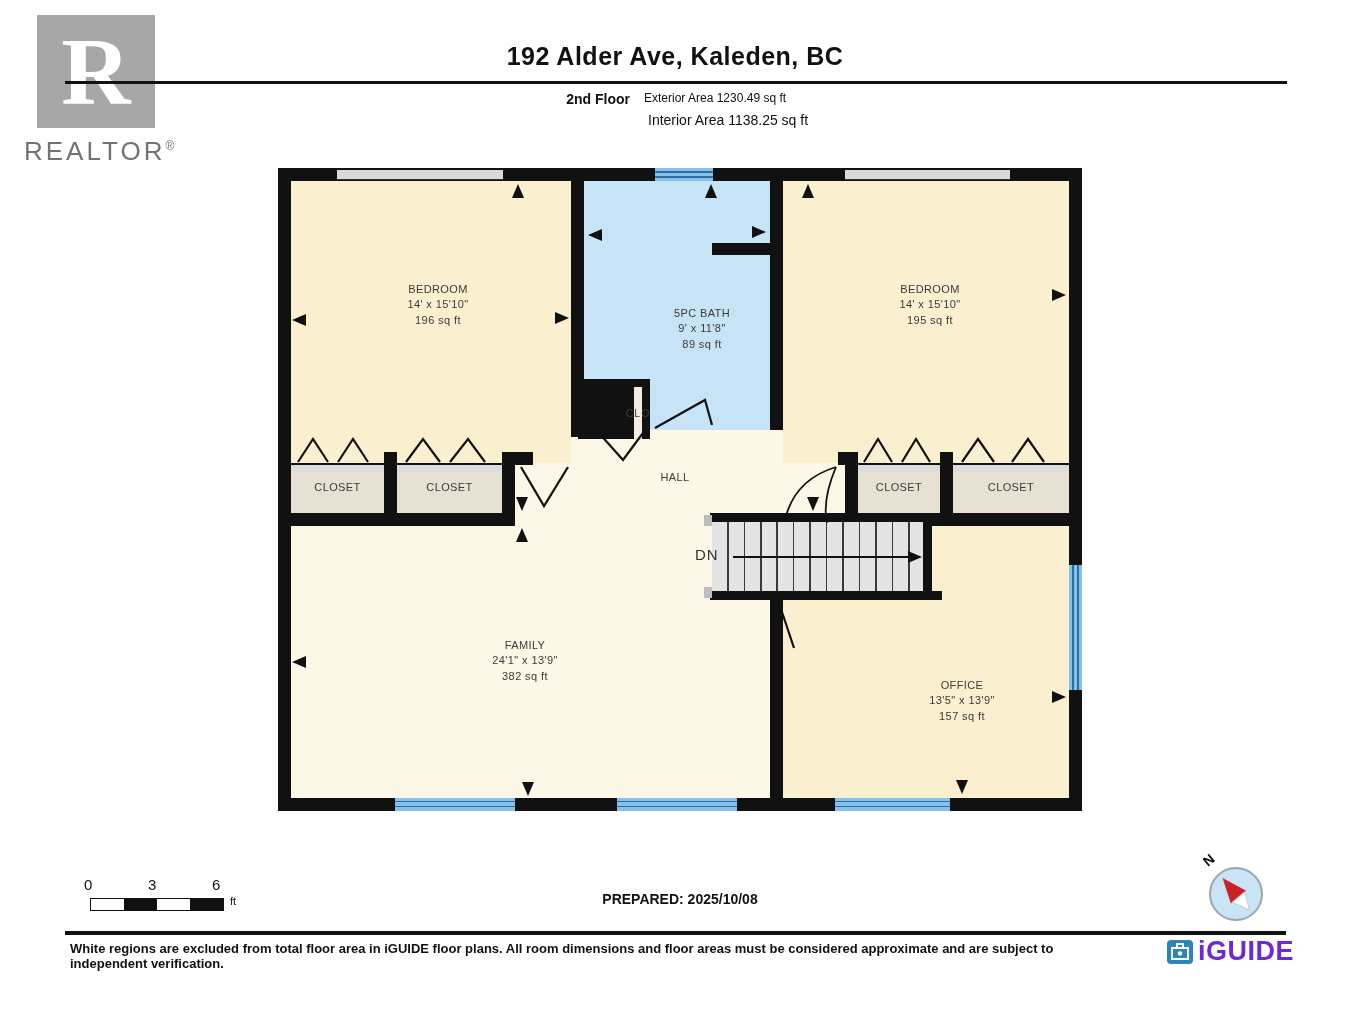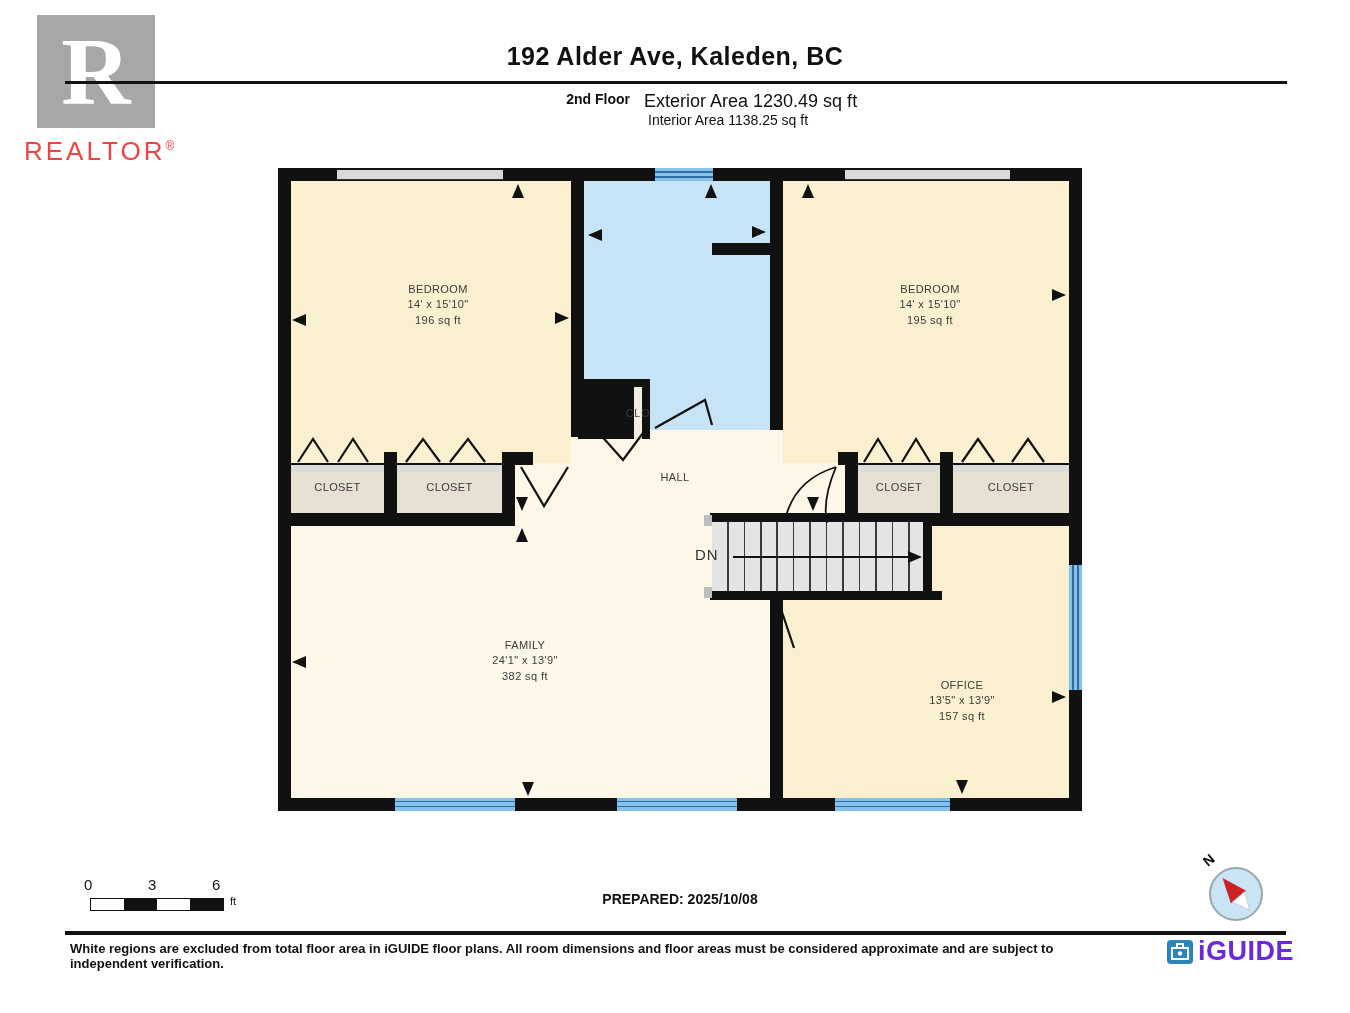--- a/index.html
+++ b/index.html
@@ -5,26 +5,26 @@
   html,body{margin:0;padding:0;}
   body{
     width:1350px;height:1013px;position:relative;background:#ffffff;
     font-family:"Liberation Sans", sans-serif;color:#111;overflow:hidden;
   }
   .abs{position:absolute;}
   
   .title{left:275px;top:42px;width:800px;text-align:center;font-size:25px;font-weight:bold;letter-spacing:.5px;}
   .hrule{left:65px;top:81px;width:1222px;height:3px;background:#111;z-index:5;}
   .floor-label{left:520px;top:91px;width:110px;text-align:right;font-size:14px;font-weight:bold;}
-  .area-line{left:644px;top:91px;font-size:18px;}
+  .area-line{left:644px;top:91px;font-size:12px;}
   .area-line2{left:648px;top:112px;font-size:14px;}
   .realtor-block{left:37px;top:15px;width:118px;height:113px;background:#a7a7a7;z-index:4;
     display:flex;align-items:center;justify-content:center;}
   .realtor-r{font-family:"Liberation Serif", serif;font-weight:bold;font-size:96px;color:#fff;line-height:1;}
-  .realtor-text{left:24px;top:136px;width:160px;font-size:26px;color:#ef4444;letter-spacing:3px;}
+  .realtor-text{left:24px;top:136px;width:160px;font-size:26px;color:#737373;letter-spacing:3px;}
   .realtor-text sup{font-size:12px;}
   
   .plan{left:278px;top:168px;width:804px;height:643px;background:#FCF7E6;}
   .wall{position:absolute;background:#111;}
   .tline{position:absolute;background:#111;height:2px;}
   .room{position:absolute;}
   .fill-bedroom{background:#FAEFCE;}
   .fill-bath{background:#C7E4F6;}
   .fill-closet{background:#E7E1D3;}
   .closet-strip{position:absolute;left:0;top:0;right:0;height:7px;background:#DCDCDC;}
@@ -177,20 +177,25 @@
       <polygon points="684,626 678,612 690,612"></polygon>
       <polygon points="788,529 774,523 774,535"></polygon>
     </g>
   </svg>
 
   <div class="room-label" style="left:60px;top:114px;width:200px;">
     <div>BEDROOM</div>
     <div>14' x 15'10"</div>
     <div>196 sq ft</div>
   </div>
+  <div class="room-label" style="left:324px;top:138px;width:200px;">
+    <div>5PC BATH</div>
+    <div>9' x 11'8"</div>
+    <div>89 sq ft</div>
+  </div>
   <div class="room-label" style="left:552px;top:114px;width:200px;">
     <div>BEDROOM</div>
     <div>14' x 15'10"</div>
     <div>195 sq ft</div>
   </div>
   <div class="room-label" style="left:347px;top:302px;width:100px;">
     <div>HALL</div>
   </div>
   <div class="room-label" style="left:13px;top:312px;width:93px;">CLOSET</div>
   <div class="room-label" style="left:119px;top:312px;width:105px;">CLOSET</div>

